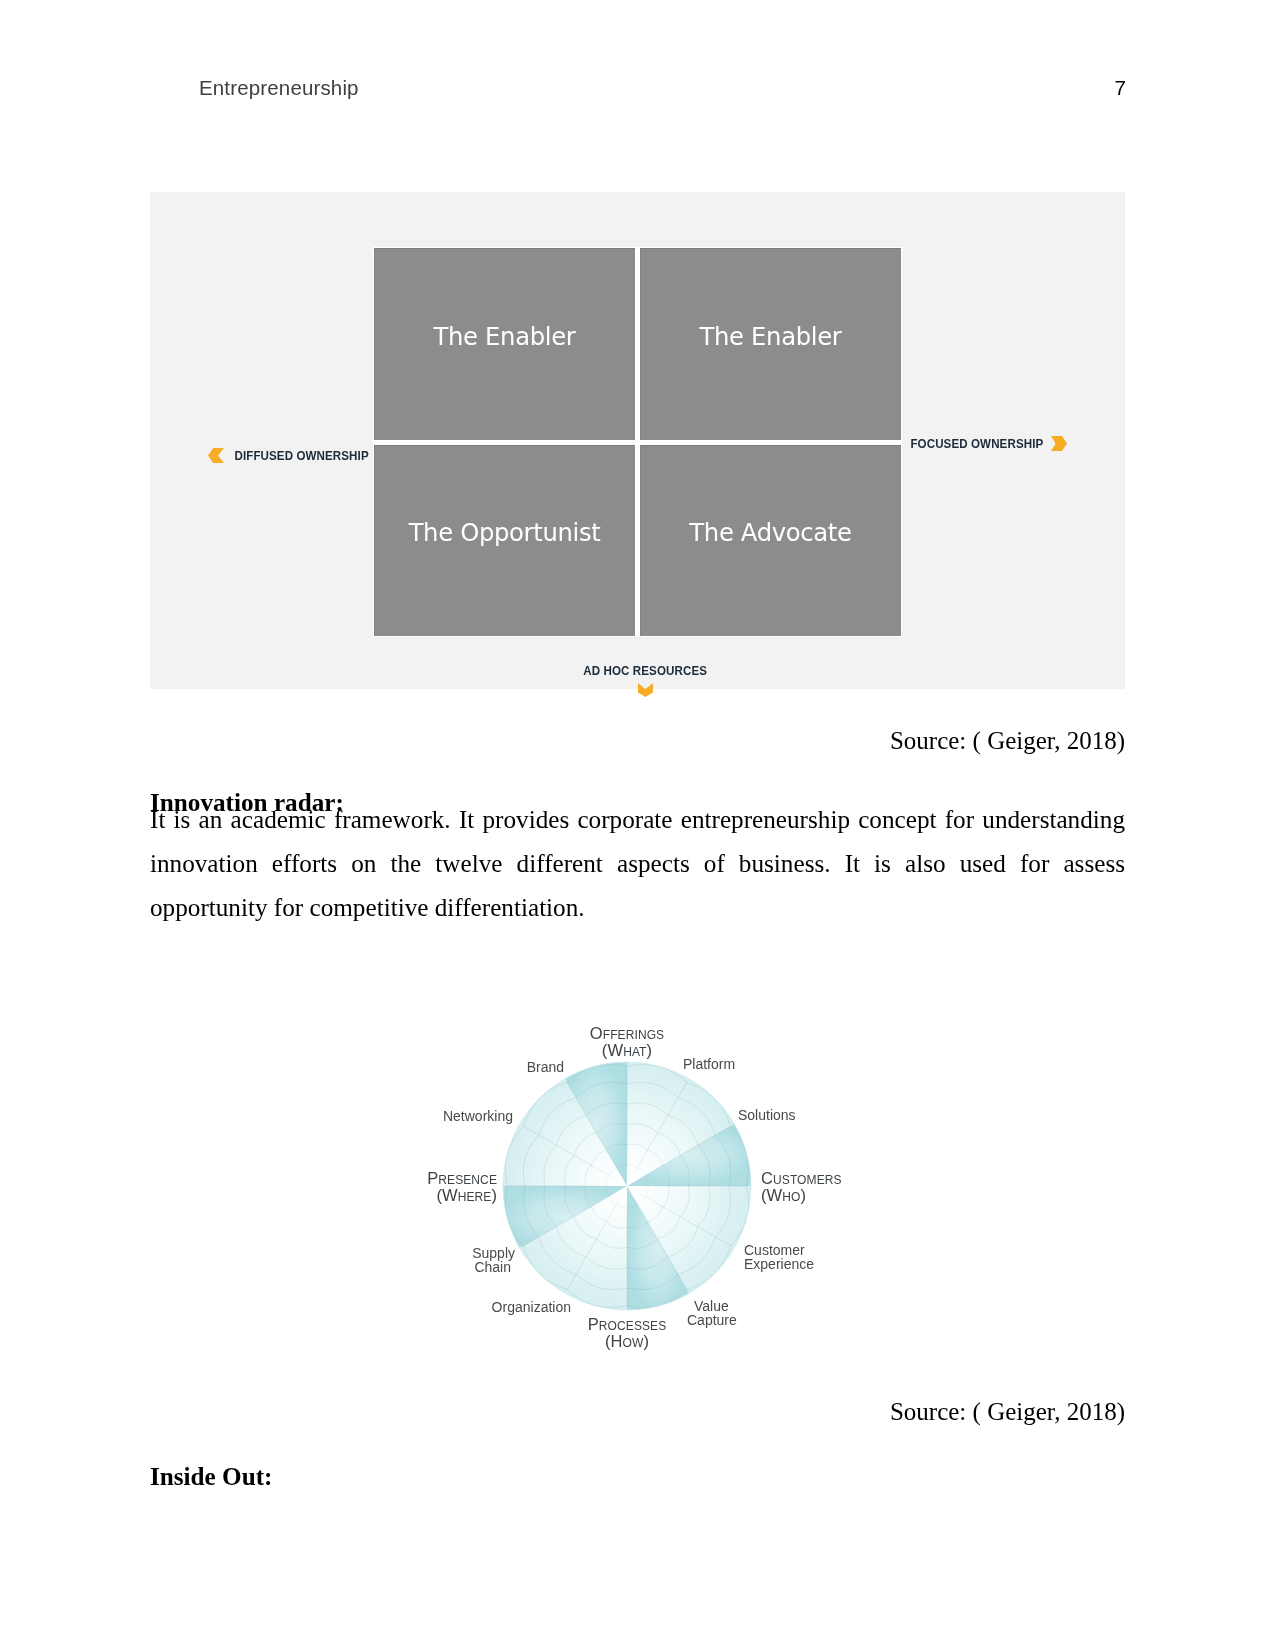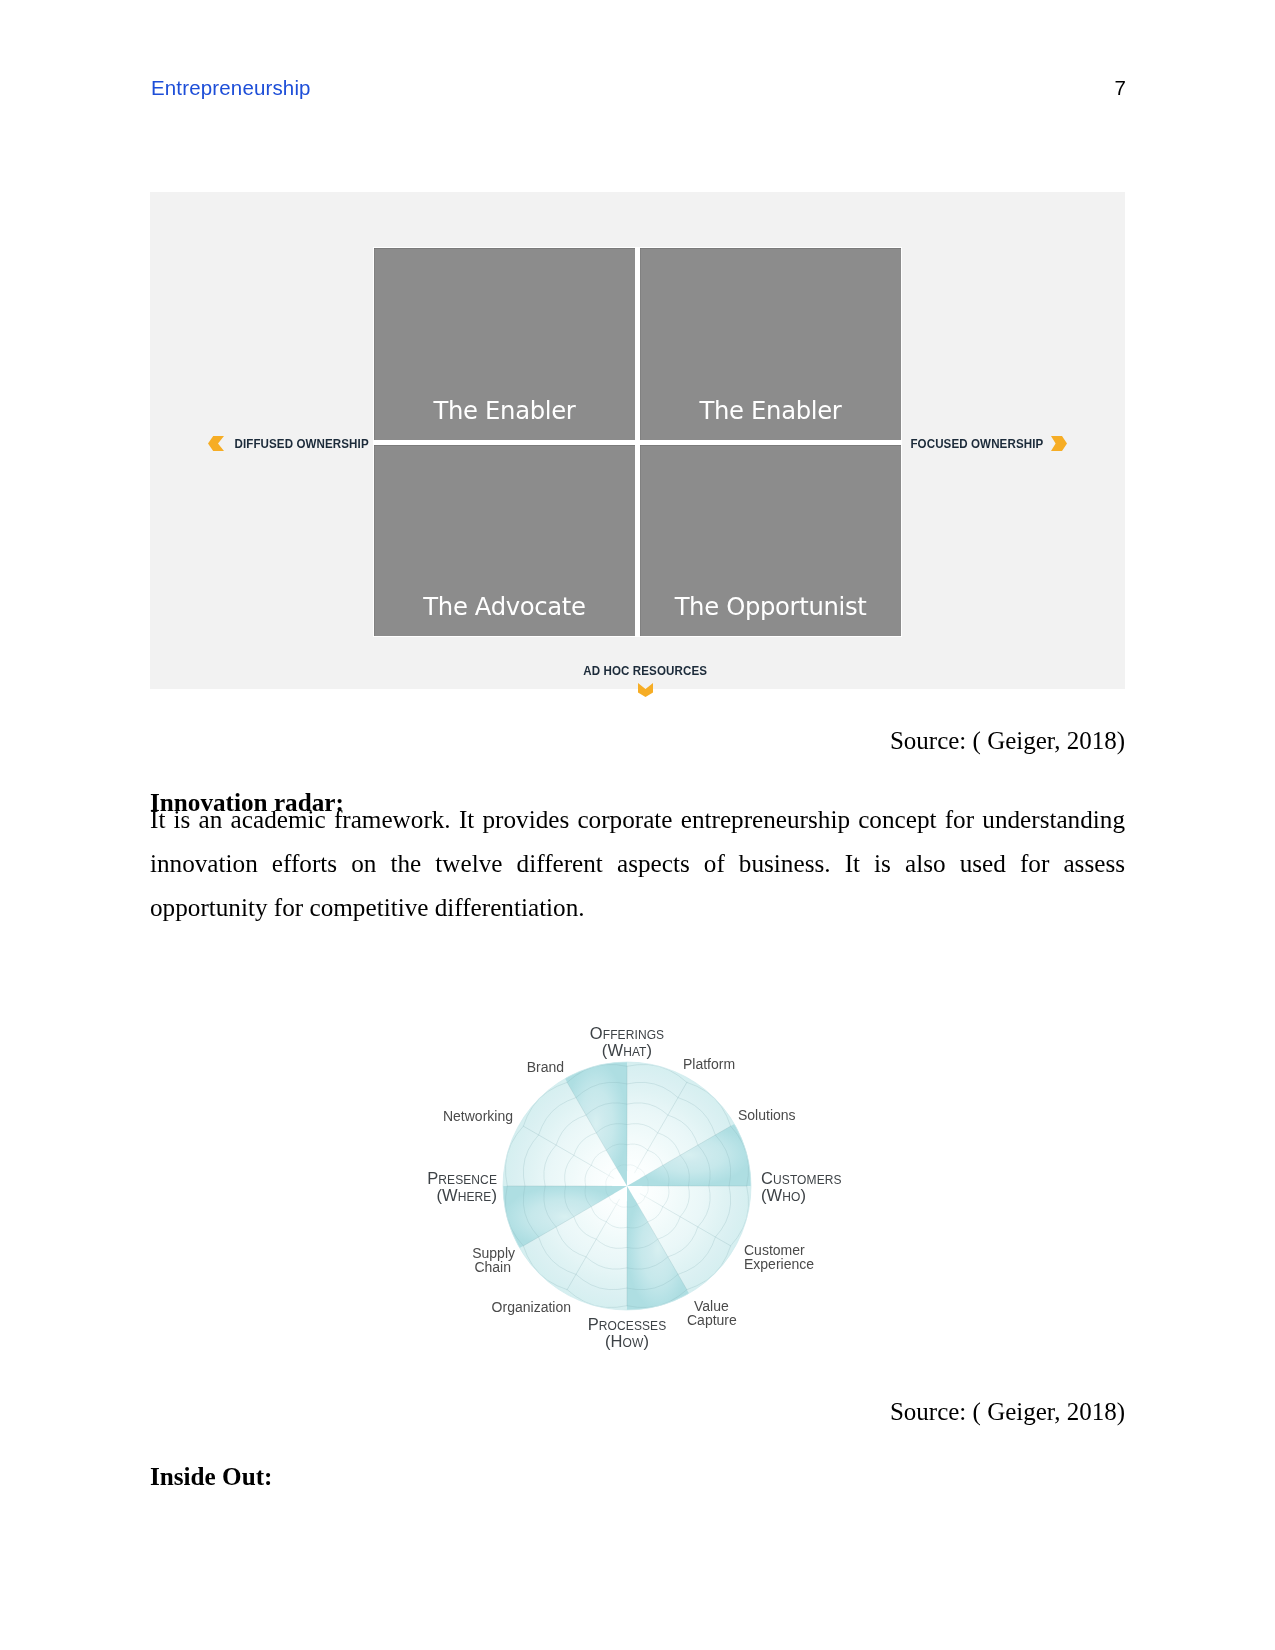--- a/index.html
+++ b/index.html
@@ -1,28 +1,28 @@
 <!DOCTYPE html>
 <html><head>
 <meta charset="utf-8">
 <style>
   html,body{margin:0;padding:0;}
   body{width:1275px;height:1650px;background:#ffffff;font-family:"Liberation Serif",serif;overflow:hidden;}
   .page{position:relative;width:1275px;height:1650px;}
   .hdr{position:absolute;left:151px;top:76px;width:975px;display:flex;justify-content:space-between;align-items:baseline;}
-  .hdr-title{font-family:"Liberation Sans",sans-serif;font-size:20.5px;color:#1d4ed8;letter-spacing:0.15px;}
+  .hdr-title{font-family:"Liberation Sans",sans-serif;font-size:20.5px;color:#404040;letter-spacing:0.15px;margin-left:48px;}
   .hdr-page{font-family:"Liberation Sans",sans-serif;font-size:20.5px;color:#000;}
   .matrix-wrap{position:absolute;left:150px;top:192px;width:975px;height:497px;background:#f2f2f2;}
   .mx-grid{position:absolute;left:223px;top:55px;width:529px;height:390px;display:grid;grid-template-columns:1fr 1fr;grid-template-rows:1fr 1fr;gap:5px;background:#ffffff;border:1px solid #ffffff;box-sizing:border-box;padding:0;}
-  .mx-cell{background:#8c8c8c;box-shadow:inset 0 1px 0 rgba(85,85,85,0.30), inset 1px 0 0 rgba(85,85,85,0.18);display:flex;align-items:flex-end;justify-content:center;font-family:"DejaVu Sans",sans-serif;color:#ffffff;font-size:24.3px;font-weight:400;letter-spacing:-0.35px;padding-bottom:15px;box-sizing:border-box;}
+  .mx-cell{background:#8c8c8c;box-shadow:inset 0 1px 0 rgba(85,85,85,0.30), inset 1px 0 0 rgba(85,85,85,0.18);display:flex;align-items:center;justify-content:center;font-family:"DejaVu Sans",sans-serif;color:#ffffff;font-size:24.3px;font-weight:400;letter-spacing:-0.35px;padding-bottom:15px;box-sizing:border-box;}
   .mx-ax{position:absolute;display:flex;align-items:center;}
   .mx-ax-lb{display:inline-block;font-family:"Liberation Sans",sans-serif;font-weight:bold;font-size:12px;color:#1c2b3a;letter-spacing:0.1px;white-space:nowrap;transform:scaleX(0.965);}
   .mx-ax-top{left:0;right:0;top:16px;flex-direction:column;align-items:center;}
   .mx-ax-bottom{left:16px;right:0;top:452px;flex-direction:column;align-items:center;margin-top:20px;}
-  .mx-ax-left{left:58px;top:244px;}
+  .mx-ax-left{left:58px;top:256px;}
   .mx-ax-right{left:758px;top:244px;}
   .mx-ax-left .mx-ax-lb{margin-left:8px;}
   .mx-ax-right .mx-ax-lb{margin-right:5px;}
   .mx-ax-top .mx-ax-lb{margin-top:5px;}
   .mx-ax-bottom .mx-ax-lb{margin-bottom:5px;}
   .src{position:absolute;left:150px;width:975px;text-align:right;font-size:25px;color:#000;}
   .src1{top:727px;}
   .src2{top:1398px;}
   .heading{position:absolute;left:150px;font-weight:bold;font-size:25.2px;color:#000;}
   .h1{top:789px;}
@@ -44,25 +44,25 @@
     <span class="hdr-page">7</span>
   </div>
   <div class="matrix-wrap">
     <div class="mx-grid">
       <div class="mx-cell mx-tl">
           <span>The Enabler</span>
         </div>
       <div class="mx-cell mx-tr">
           <span>The Enabler</span>
         </div>
+      <div class="mx-cell mx-bl">
+          <span>The Opportunist</span>
+        </div>
       <div class="mx-cell mx-br">
           <span>The Advocate</span>
-        </div>
-      <div class="mx-cell mx-bl">
-          <span>The Opportunist</span>
         </div>
     </div>
     <div class="mx-ax mx-ax-bottom">
       <span class="mx-ax-lb">AD HOC RESOURCES</span>
       <svg class="mx-arrow-down" width="15" height="14" viewBox="0 0 15 14">
           <path d="M7.5 14 L15 9.4 L15 0 L7.5 6.1 L0 0 L0 9.4 Z" fill="#f6ad25"></path>
         </svg>
     </div>
     <div class="mx-ax mx-ax-left">
       <svg class="mx-arrow-left" width="16" height="15" viewBox="0 0 16 15">

